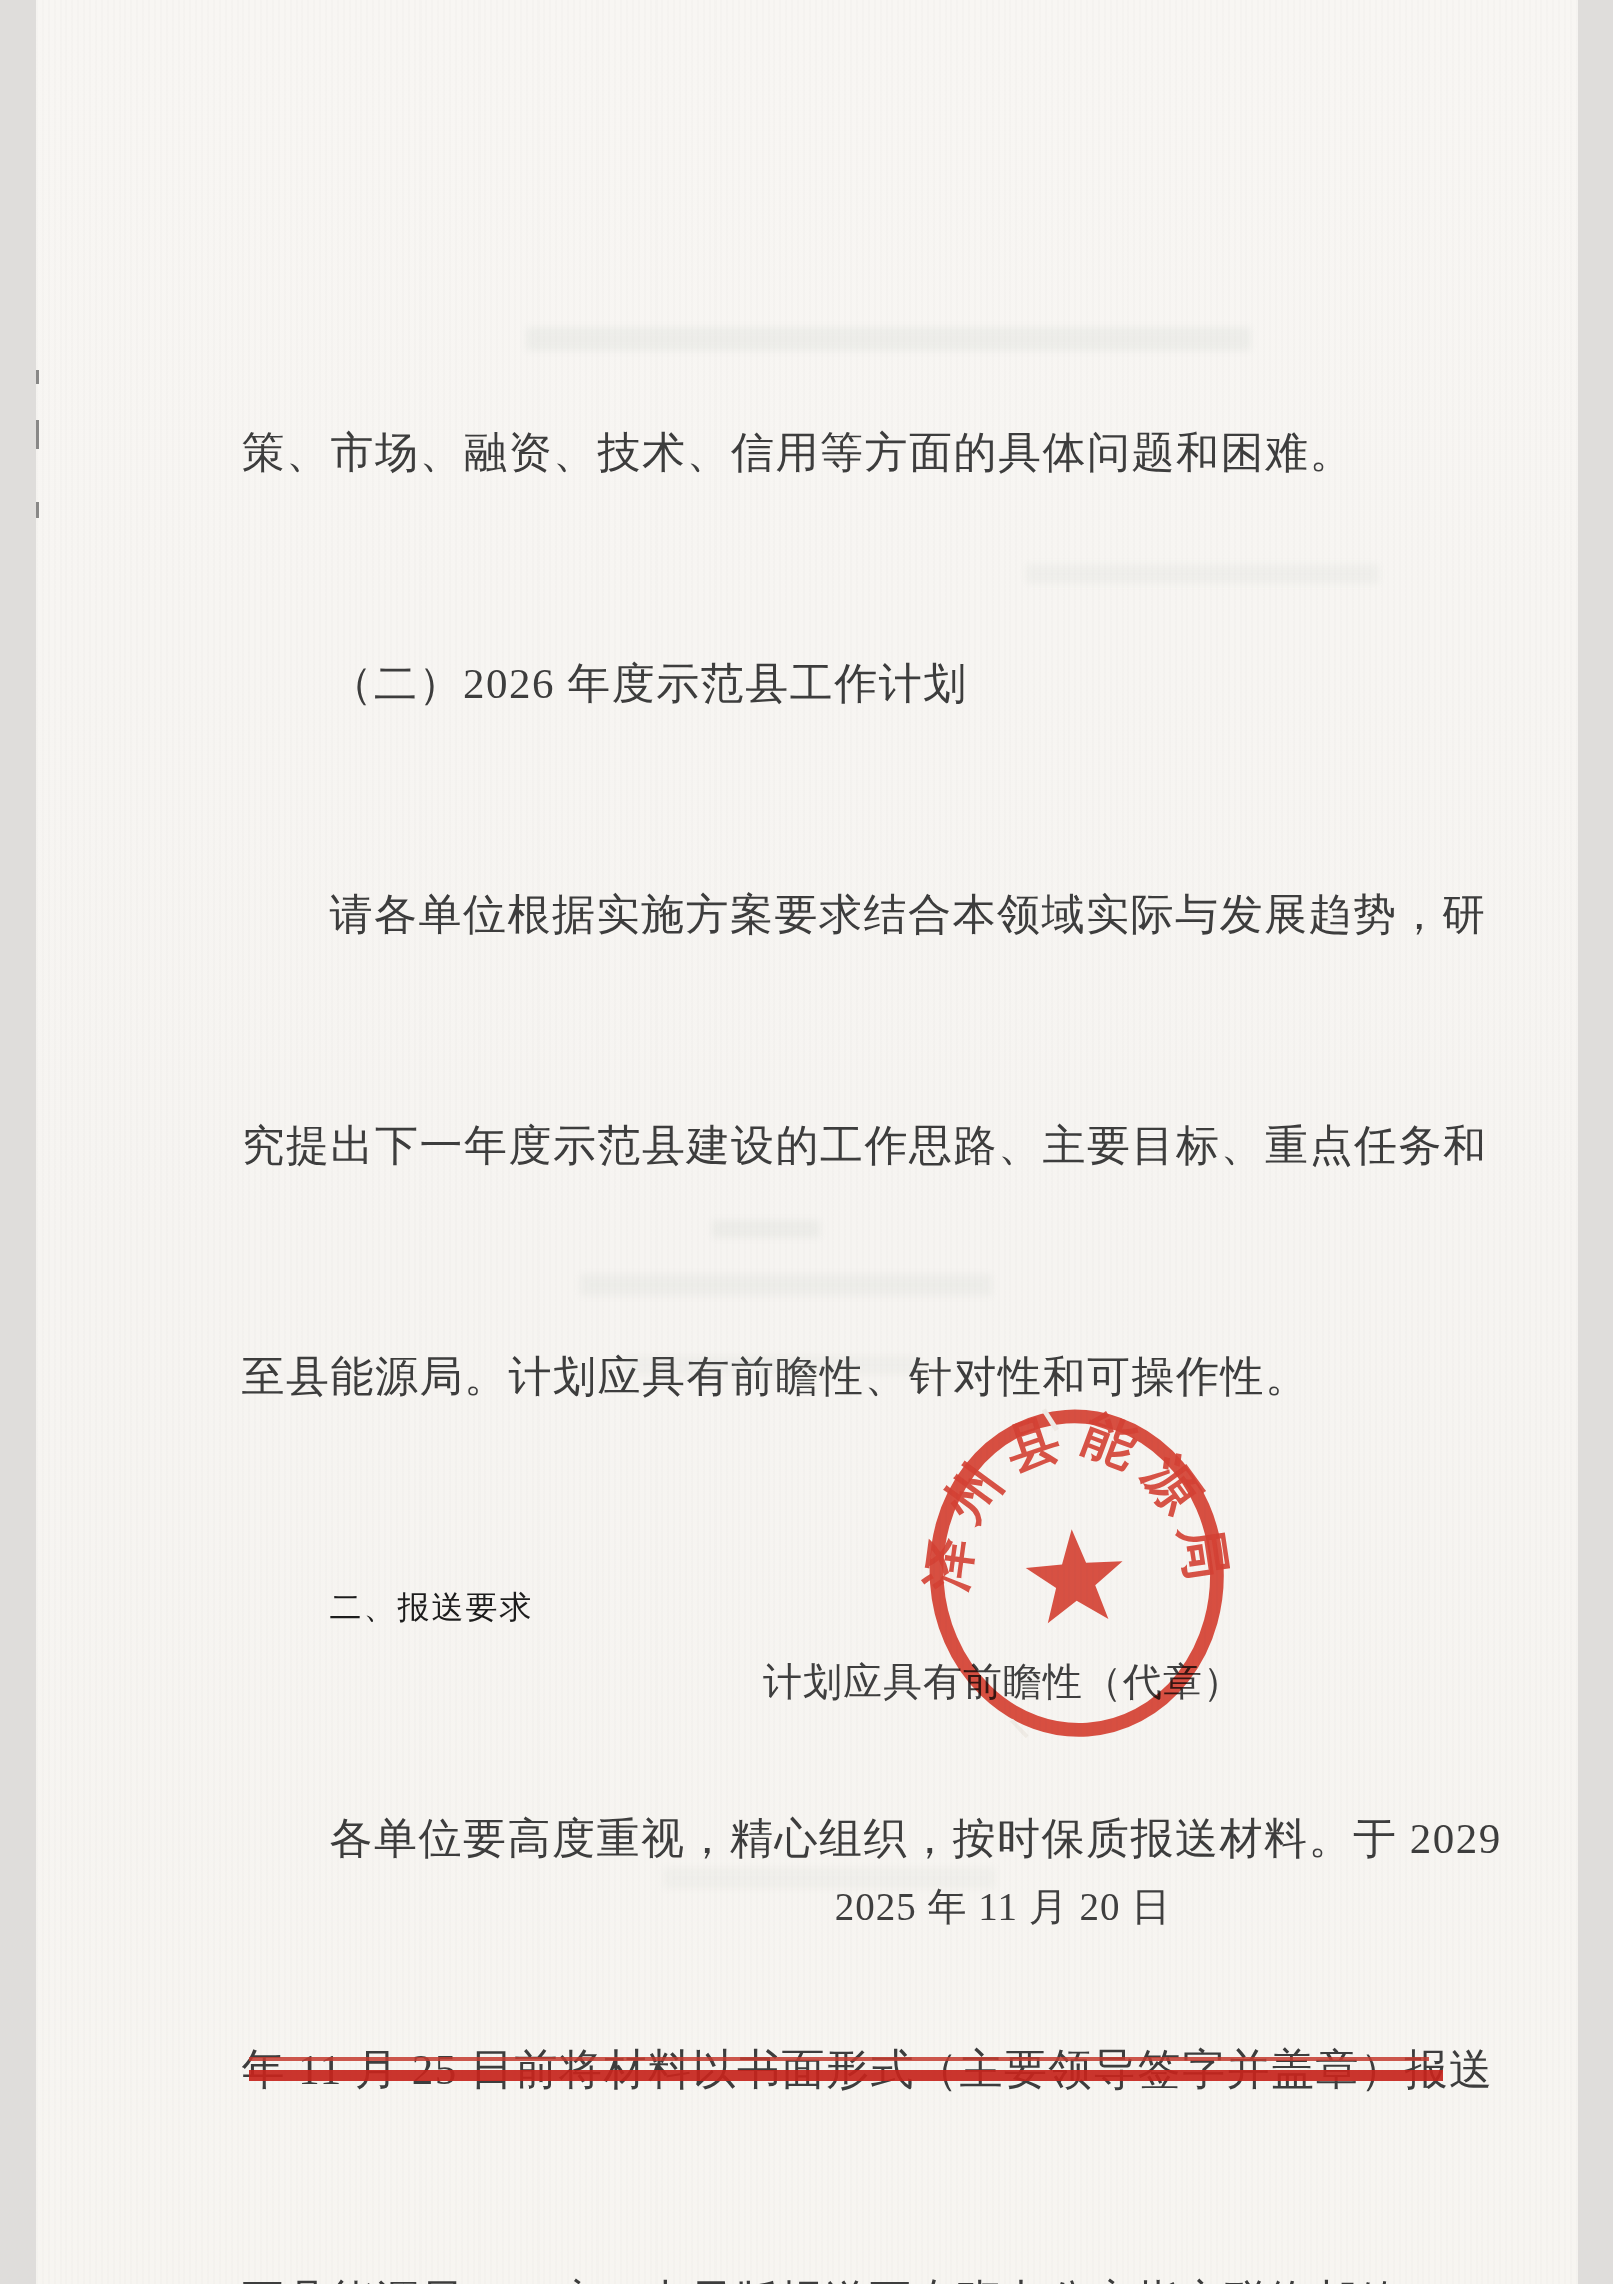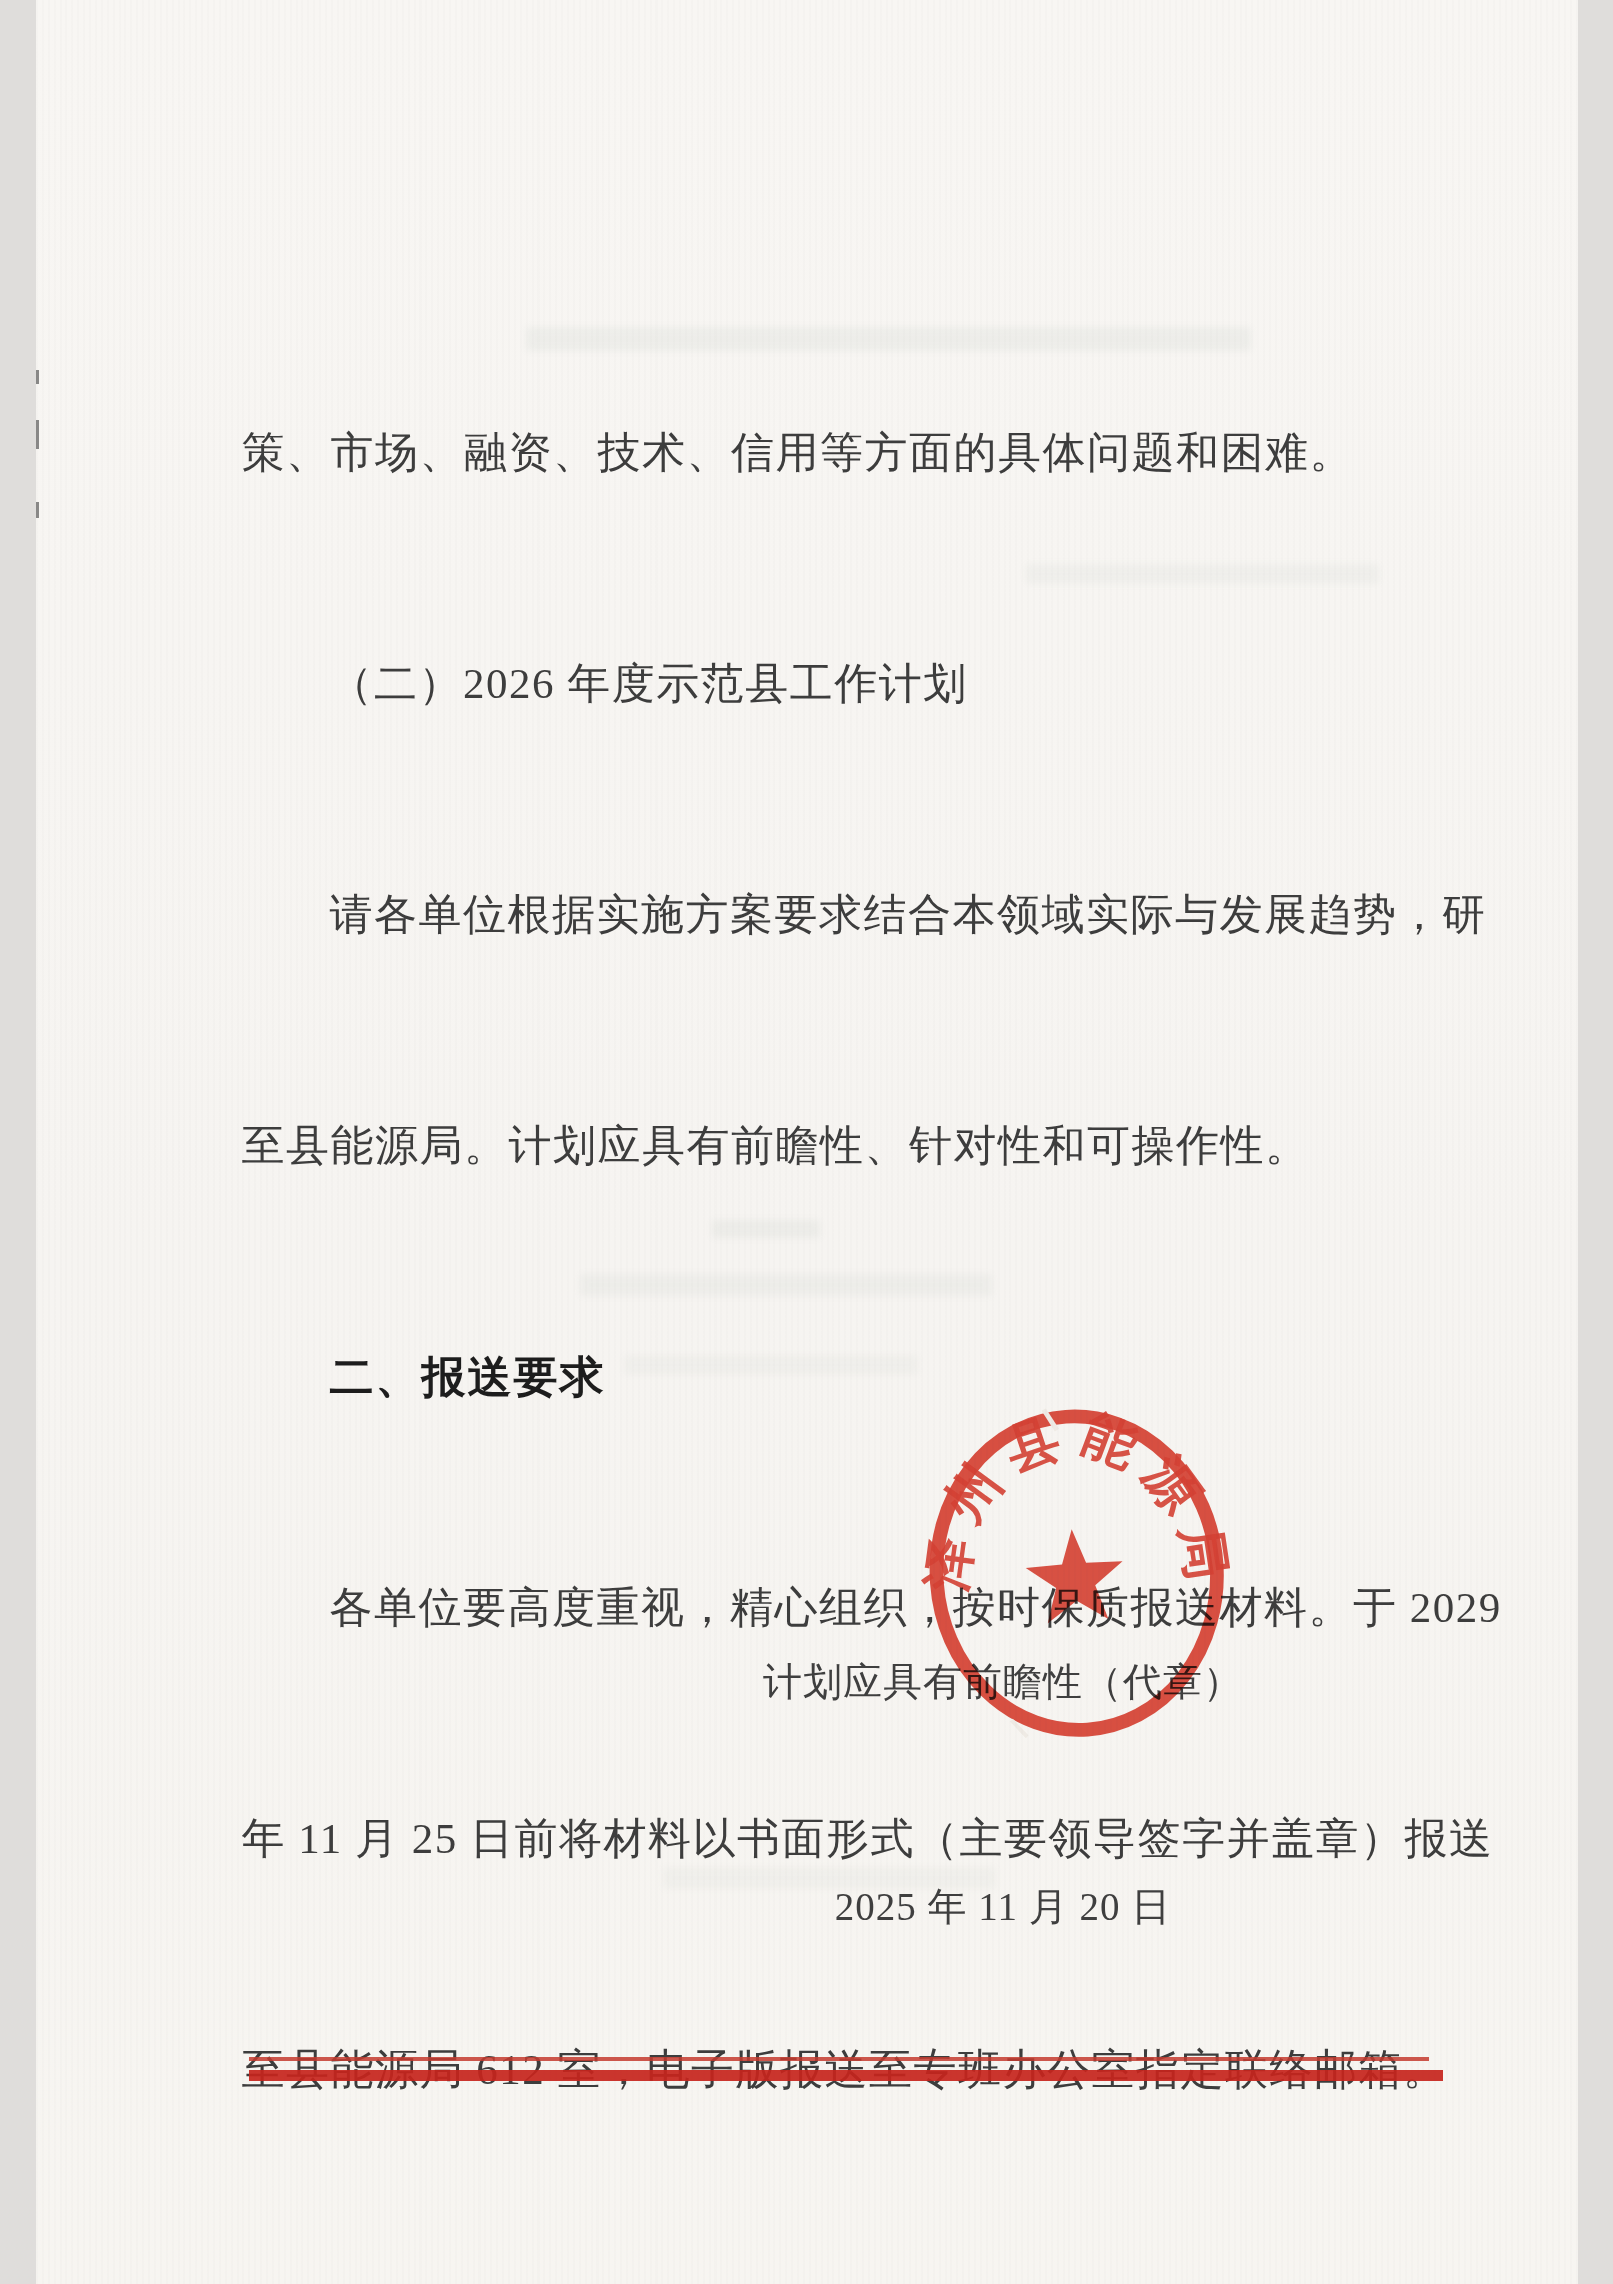--- a/index.html
+++ b/index.html
@@ -16,21 +16,21 @@
   }
   .bodytext{
     position:absolute;left:206px;top:260px;width:1225px;
     font-size:43px;line-height:77px;letter-spacing:1.5px;color:#3d3d3d;
     white-space:pre;
   }
   .line{height:77px;}
   .line.indent{text-indent:88px;}
   .line.heading{
     font-family:"Liberation Sans","DejaVu Sans",sans-serif;
-    font-weight:700;color:#1d1d1d;font-size:44px;letter-spacing:2px;
+    font-weight:400;color:#1d1d1d;font-size:32px;letter-spacing:2px;
   }
   .signature{
     position:absolute;left:693px;top:1494px;width:549px;text-align:center;
     font-size:39px;line-height:75px;letter-spacing:1px;color:#3f3f3f;white-space:pre;
   }
   .seal-svg{position:absolute;left:0;top:0;width:1613px;height:2285px;
     mix-blend-mode:multiply;opacity:.92;pointer-events:none;}
   .rule-thin{position:absolute;left:213px;top:2057px;width:1180px;height:3.9px;
     background:#c43a2e;opacity:.85;}
   .rule-thick{position:absolute;left:213px;top:2070px;width:1194px;height:10.8px;
@@ -44,20 +44,21 @@
 </style>
 </head>
 <body>
 
 <div class="page">
 
   <div class="bodytext">
     <div class="line">策、市场、融资、技术、信用等方面的具体问题和困难。</div>
     <div class="line indent">（二）2026 年度示范县工作计划</div>
     <div class="line indent">请各单位根据实施方案要求结合本领域实际与发展趋势，研</div>
+    <div class="line">究提出下一年度示范县建设的工作思路、主要目标、重点任务和</div>
     <div class="line">至县能源局。计划应具有前瞻性、针对性和可操作性。</div>
     <div class="line heading indent">二、报送要求</div>
     <div class="line indent">各单位要高度重视，精心组织，按时保质报送材料。于 2029</div>
     <div class="line">年 11 月 25 日前将材料以书面形式（主要领导签字并盖章）报送</div>
     <div class="line">至县能源局 612 室，电子版报送至专班办公室指定联络邮箱。</div>
     
     
     
   </div>
 

